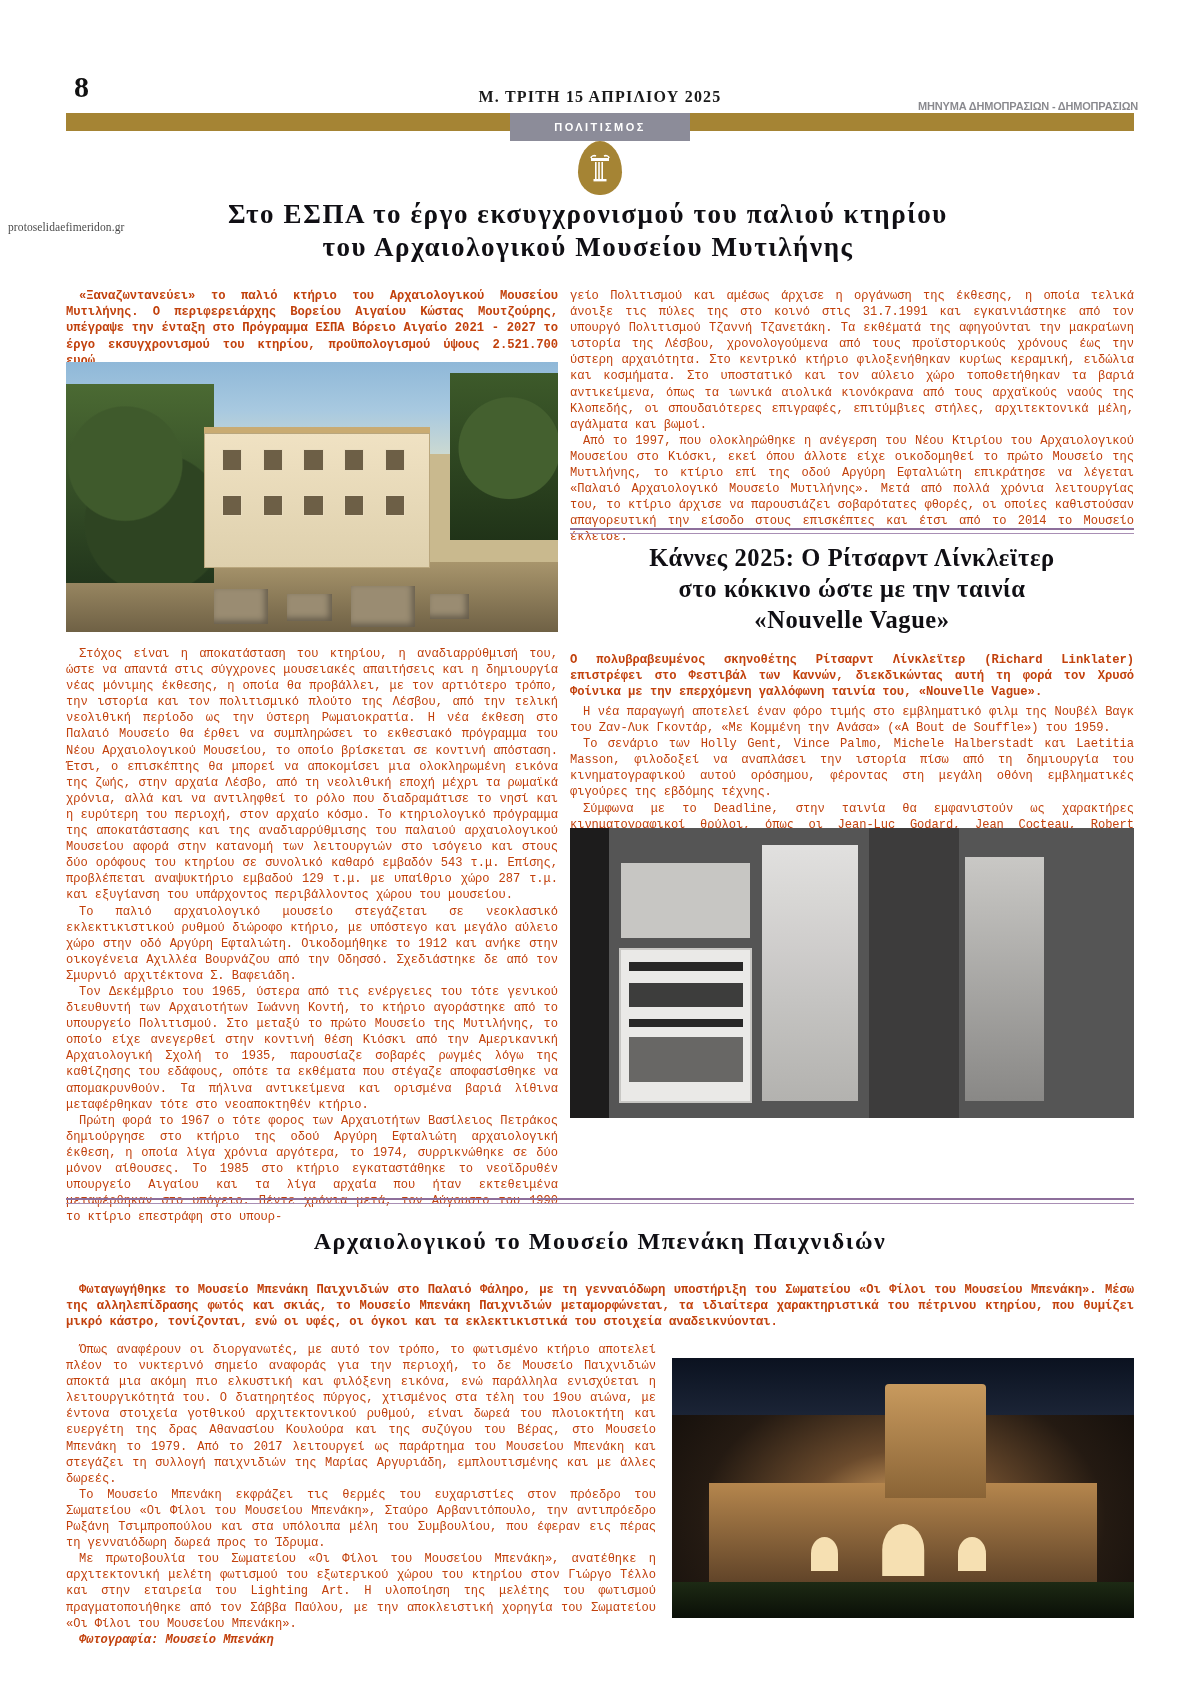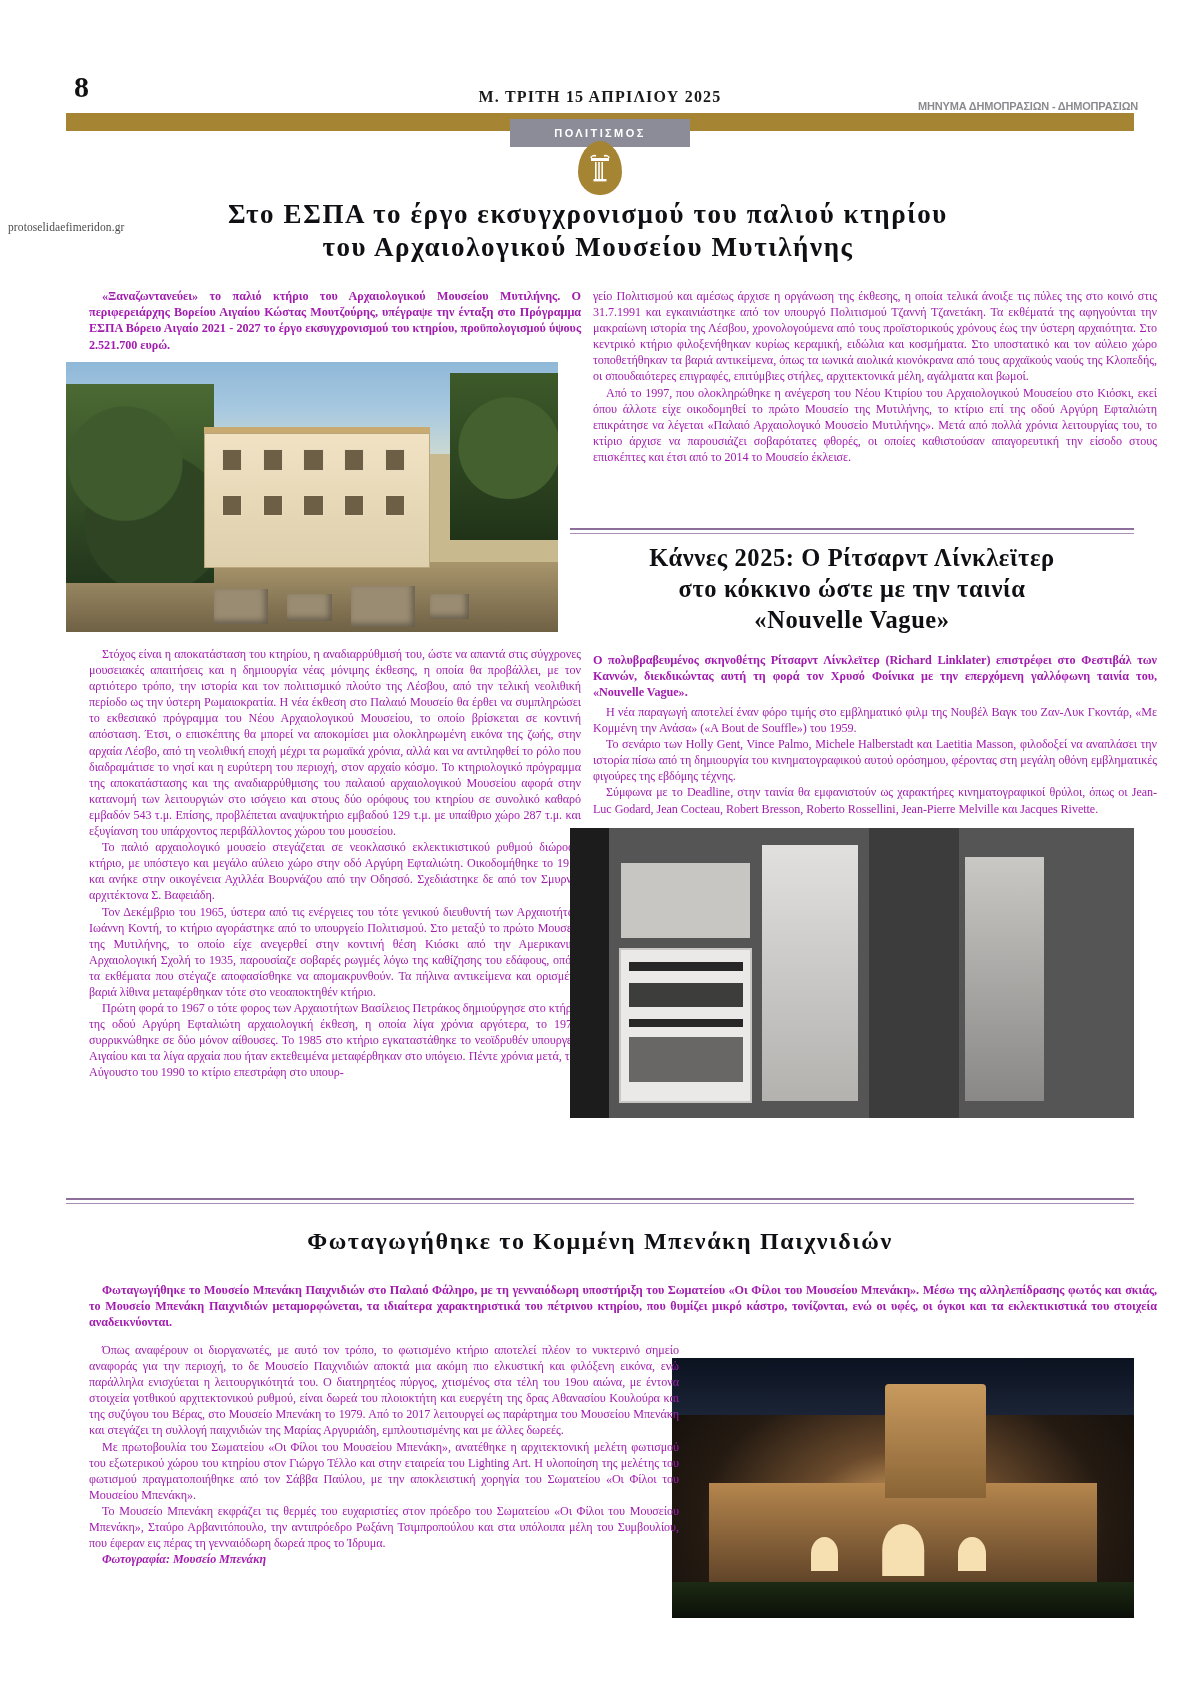--- a/index.html
+++ b/index.html
@@ -18,21 +18,21 @@
   .masthead-ghost{position:absolute;right:62px;top:100px;width:300px;height:16px;
             overflow:hidden;text-align:right;font-size:11px;font-weight:bold;
             letter-spacing:-0.2px;color:#2a2a33;opacity:.55;white-space:nowrap;
             font-family:"Liberation Sans",sans-serif;}
   .watermark{position:absolute;left:8px;top:221px;font-size:11.5px;color:#3a3a3a;
              font-family:"Liberation Serif",serif;opacity:.92;letter-spacing:.1px;}
 
   
   .goldbar{position:absolute;left:66px;top:113px;width:1068px;height:18px;
            background:#a58434;}
-  .section-tag{position:absolute;left:0;right:0;top:113px;margin:6px auto;width:180px;
+  .section-tag{position:absolute;left:0;right:0;top:113px;margin:0 auto;width:180px;
            height:28px;background:#8c8c99;display:flex;align-items:center;
            justify-content:center;color:#fff;font-size:11px;font-weight:bold;
            letter-spacing:2.4px;font-family:"Liberation Sans",sans-serif;}
 
   
   .emblem{position:absolute;left:50%;transform:translateX(-50%);top:141px;
           width:44px;height:54px;border-radius:50% 50% 48% 48%/58% 58% 42% 42%;
           background:#a58434;display:flex;align-items:center;justify-content:center;}
   .emblem svg{display:block;}
 
@@ -48,22 +48,22 @@
   h2.head3{position:absolute;margin:0;text-align:center;left:60px;width:1080px;
           font-family:"Liberation Serif",serif;font-weight:bold;
           font-size:24px;letter-spacing:1.6px;color:#100f14;}
 
   
   .rule{position:absolute;height:1.6px;background:#8d6f9b;}
   .rule.thin{height:1px;background:#a98fb5;}
 
   
   .col{position:absolute;font-size:12.1px;line-height:16.1px;text-align:justify;
-       color:#a21caf;font-family:Liberation Serif, serif;
-       letter-spacing:-0.05px;margin-left:23px;}
+       color:#c2410c;font-family:Liberation Mono, monospace;
+       letter-spacing:-0.05px;}
   .col p{margin:0;text-indent:13px;}
   .col p.noind{text-indent:0;}
   .lead{font-weight:bold;font-size:12.2px;line-height:16.2px;}
   .credit{font-style:italic;font-weight:bold;text-indent:13px;}
 
   
   .photo{position:absolute;overflow:hidden;background:#555;}
 
   
   .museum{background:
@@ -202,36 +202,36 @@
       <div class="band" style="top:22%;height:16%;background:#413c36;"></div>
       <div class="band" style="top:46%;height:5%;"></div>
       <div class="band" style="top:58%;height:30%;background:#6e665b;"></div>
     </div>
     <div class="dark" style="left:9%;top:12%;width:23%;height:26%;background:#cdc5b6;"></div>
   </div>
 
   <div class="rule" style="left:66px;top:1198px;width:1068px;"></div>
   <div class="rule thin" style="left:66px;top:1203px;width:1068px;"></div>
 
-  <h2 class="head3" style="top:1228px;">Φωταγωγήθηκε το Κομμένη Μπενάκη Παιχνιδιών</h2>
+  <h2 class="head3" style="top:1228px;">Αρχαιολογικού το Μουσείο Μπενάκη Παιχνιδιών</h2>
 
   <div class="col lead" style="left:66px;top:1282px;width:1068px;">
     <p>Φωταγωγήθηκε το Μουσείο Μπενάκη Παιχνιδιών στο Παλαιό Φάληρο, με τη γενναιόδωρη υποστήριξη του Σωματείου «Οι Φίλοι του Μουσείου Μπενάκη». Μέσω της αλληλεπίδρασης φωτός και σκιάς, το Μουσείο Μπενάκη Παιχνιδιών μεταμορφώνεται, τα ιδιαίτερα χαρακτηριστικά του πέτρινου κτηρίου, που θυμίζει μικρό κάστρο, τονίζονται, ενώ οι υφές, οι όγκοι και τα εκλεκτικιστικά του στοιχεία αναδεικνύονται.</p>
   </div>
 
   <div class="photo benaki" style="left:672px;top:1358px;width:462px;height:260px;">
     <div class="sky"></div>
     <div class="base"></div>
     <div class="tower"></div>
     <div class="arch" style="left:50%;transform:translateX(-50%);bottom:16%;width:9%;height:20%;"></div>
     <div class="arch" style="left:30%;bottom:18%;width:6%;height:13%;"></div>
     <div class="arch" style="left:62%;bottom:18%;width:6%;height:13%;"></div>
     <div class="lawn"></div>
   </div>
 
   <div class="col" style="left:66px;top:1342px;width:590px;">
     <p>Όπως αναφέρουν οι διοργανωτές, με αυτό τον τρόπο, το φωτισμένο κτήριο αποτελεί πλέον το νυκτερινό σημείο αναφοράς για την περιοχή, το δε Μουσείο Παιχνιδιών αποκτά μια ακόμη πιο ελκυστική και φιλόξενη εικόνα, ενώ παράλληλα ενισχύεται η λειτουργικότητά του. Ο διατηρητέος πύργος, χτισμένος στα τέλη του 19ου αιώνα, με έντονα στοιχεία γοτθικού αρχιτεκτονικού ρυθμού, είναι δωρεά του πλοιοκτήτη και ευεργέτη της  δρας Αθανασίου Κουλούρα και της συζύγου του Βέρας, στο Μουσείο Μπενάκη το 1979. Από το 2017 λειτουργεί ως παράρτημα του Μουσείου Μπενάκη και στεγάζει τη συλλογή παιχνιδιών της Μαρίας Αργυριάδη, εμπλουτισμένης και με άλλες δωρεές.</p>
+    <p>Το Μουσείο Μπενάκη εκφράζει τις θερμές του ευχαριστίες στον πρόεδρο του Σωματείου «Οι Φίλοι του Μουσείου Μπενάκη», Σταύρο Αρβανιτόπουλο, την αντιπρόεδρο Ρωξάνη Τσιμπροπούλου και στα υπόλοιπα μέλη του Συμβουλίου, που έφεραν εις πέρας τη γενναιόδωρη δωρεά προς το Ίδρυμα.</p>
     <p>Με πρωτοβουλία του Σωματείου «Οι Φίλοι του Μουσείου Μπενάκη», ανατέθηκε η αρχιτεκτονική μελέτη φωτισμού του εξωτερικού χώρου του κτηρίου στον Γιώργο Τέλλο και στην εταιρεία του Lighting Art. Η υλοποίηση της μελέτης του φωτισμού πραγματοποιήθηκε από τον Σάββα Παύλου, με την αποκλειστική χορηγία του Σωματείου «Οι Φίλοι του Μουσείου Μπενάκη».</p>
-    <p>Το Μουσείο Μπενάκη εκφράζει τις θερμές του ευχαριστίες στον πρόεδρο του Σωματείου «Οι Φίλοι του Μουσείου Μπενάκη», Σταύρο Αρβανιτόπουλο, την αντιπρόεδρο Ρωξάνη Τσιμπροπούλου και στα υπόλοιπα μέλη του Συμβουλίου, που έφεραν εις πέρας τη γενναιόδωρη δωρεά προς το Ίδρυμα.</p>
     <p class="credit">Φωτογραφία:  Μουσείο  Μπενάκη</p>
   </div>
 
 </div>
 
 </body></html>

